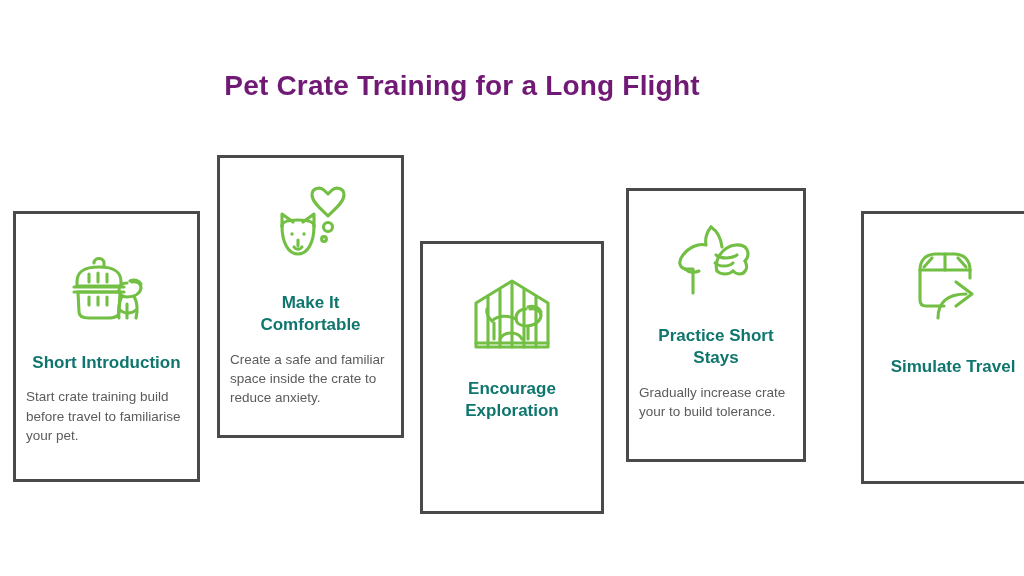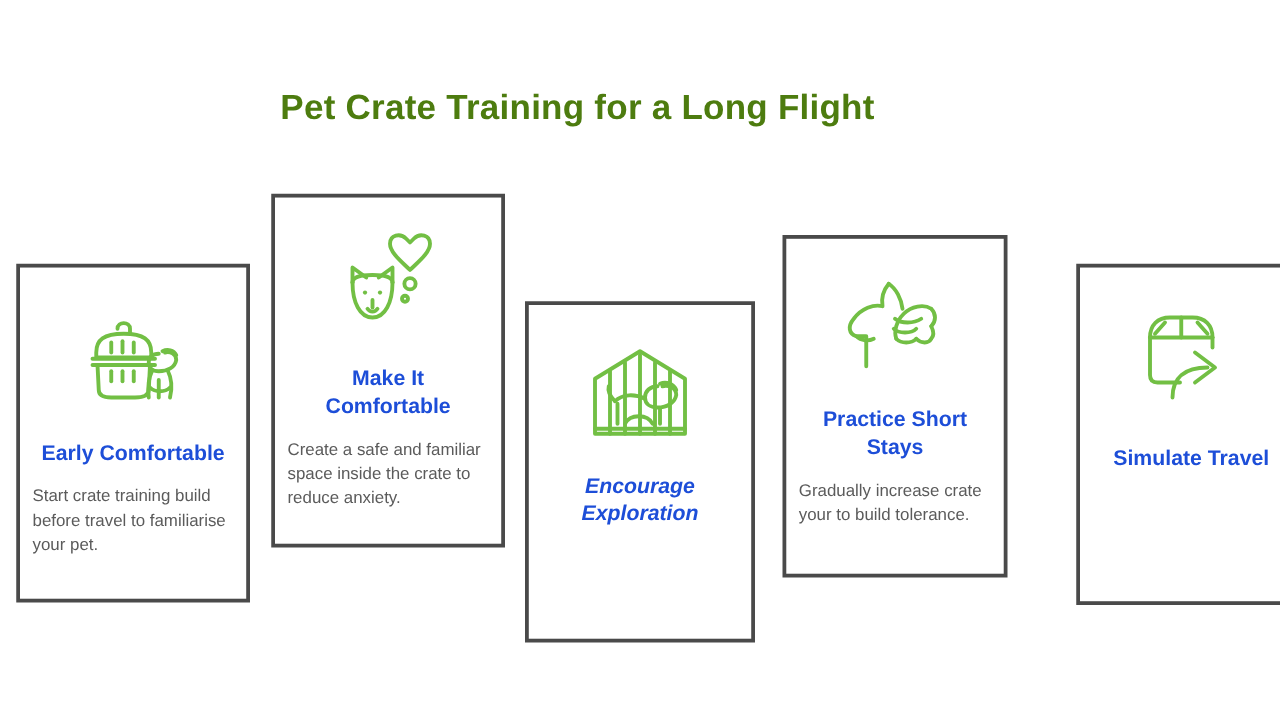--- a/index.html
+++ b/index.html
@@ -26,21 +26,21 @@
 
   
   #slide-title {
     position: absolute;
     left: 0;
     top: 70px;
     width: 924px;
     text-align: center;
     font-size: 28px;
     font-weight: bold;
-    color: #4d7c0f;
+    color: #701a75;
     letter-spacing: 0.2px;
     white-space: nowrap;
   }
 
   
   .card {
     position: absolute;
     background: #ffffff;
     border: 3px solid #4a4a4a;
     display: flex;
@@ -53,38 +53,38 @@
   .card::after {
     content: "";
     position: absolute;
     left: -1px; right: -1px; top: -1px; bottom: -1px;
     border: 1px solid rgba(74,74,74,0.18);
     pointer-events: none;
   }
 
   .card-1 { left: 13px;  top: 211px; width: 187px; height: 271px; }
   .card-2 { left: 217px; top: 155px; width: 187px; height: 283px; }
-  .card-3 { left: 420px; top: 241px; width: 184px; height: 273px; font-style: italic; }
+  .card-3 { left: 420px; top: 241px; width: 184px; height: 273px; }
   .card-4 { left: 626px; top: 188px; width: 180px; height: 274px; }
   .card-5 { left: 861px; top: 211px; width: 184px; height: 273px; }
 
   .card-icon {
     width: 86px;
     height: 82px;
     display: flex;
     align-items: center;
     justify-content: center;
     flex: 0 0 auto;
   }
   .card-icon svg { display: block; overflow: visible; }
 
   .card-heading {
     font-size: 17px;
     font-weight: bold;
-    color: #1d4ed8;
+    color: #0f766e;
     text-align: center;
     line-height: 1.32;
     margin-top: 16px;
     max-width: 100%;
   }
 
   .card-body {
     font-size: 13.5px;
     color: #5b5b5b;
     text-align: left;
@@ -138,21 +138,21 @@
         <path d="M66 29 C70 27 75 28 77 32"></path>
 
         <path d="M58 44 C55 50 54 58 55 66"></path>
         <path d="M70 44 C73 50 74 58 72 66"></path>
 
         <path d="M63 52 L63 66"></path>
 
         <path d="M56 58 C60 62 68 62 72 58"></path>
       </svg>
     </div>
-    <div class="card-heading">Early Comfortable</div>
+    <div class="card-heading">Short Introduction</div>
     <div class="card-body">Start crate training build before travel to familiarise your pet.</div>
   </div>
 
   <div class="card card-2">
     <div class="card-icon">
       <svg width="86" height="82" viewBox="0 0 86 82" fill="none" stroke="#72bf44" stroke-width="3.1" stroke-linecap="round" stroke-linejoin="round">
 
         <path d="M57 5 C52 0 44 2 44 9 C44 16 53 23 60 30 C67 23 76 16 76 9 C76 2 68 0 63 5 L60 8 Z"></path>
 
         <circle cx="60" cy="41" r="4.5"></circle>

